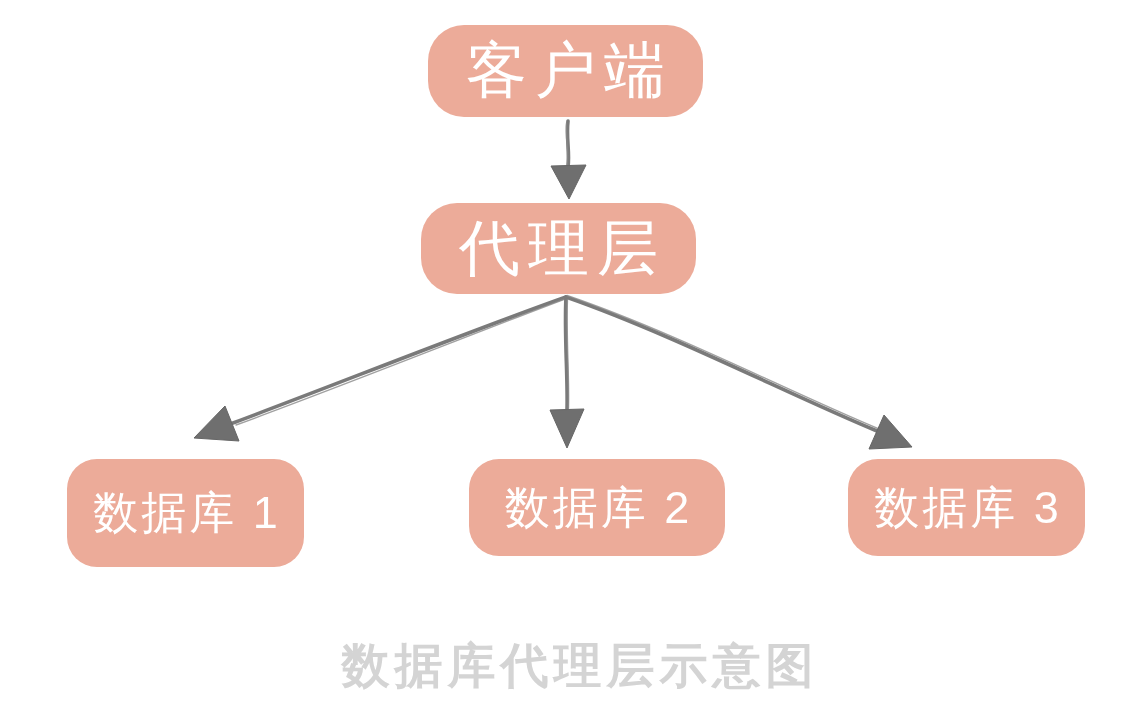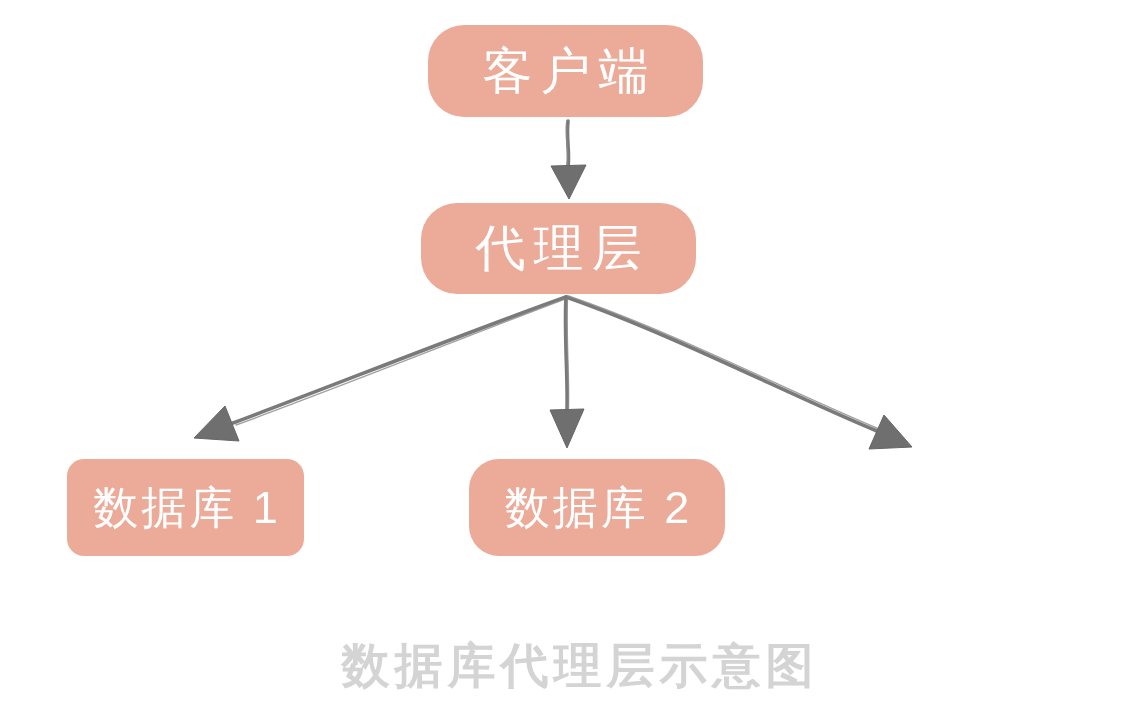--- a/index.html
+++ b/index.html
@@ -20,33 +20,33 @@
     background: #ecab99;
     color: #ffffff;
     display: flex;
     align-items: center;
     justify-content: center;
     box-sizing: border-box;
     white-space: nowrap;
   }
   .node-top {
     border-radius: 36px;
-    font-size: 50px;
+    font-size: 61px;
     letter-spacing: 8px;
     padding-left: 8px; 
   }
   .node-db {
     border-radius: 30px;
     font-size: 45px;
     letter-spacing: 3px;
     padding-left: 3px;
   }
   #node-client { left: 428px; top: 25px;  width: 275px; height: 92px; }
   #node-proxy  { left: 421px; top: 203px; width: 275px; height: 91px; }
-  #node-db1    { left: 67px;  top: 459px; width: 237px; height: 97px; border-radius: 17px; }
+  #node-db1    { left: 67px;  top: 459px; width: 237px; height: 108px; }
   #node-db2    { left: 469px; top: 459px; width: 256px; height: 97px; }
   #node-db3    { left: 848px; top: 459px; width: 237px; height: 97px; }
 
   .arrow-layer {
     position: absolute;
     left: 0;
     top: 0;
     width: 1142px;
     height: 714px;
     pointer-events: none;
@@ -124,16 +124,19 @@
   </div>
 
   <div class="node node-db" id="node-db1">
     <span>数据库 1</span>
   </div>
 
   <div class="node node-db" id="node-db2">
     <span>数据库 2</span>
   </div>
 
+  <div class="node node-db" id="node-db3">
+    <span>数据库 3</span>
+  </div>
 
   <div class="caption">数据库代理层示意图</div>
 
 </div>
 
 </body></html>

